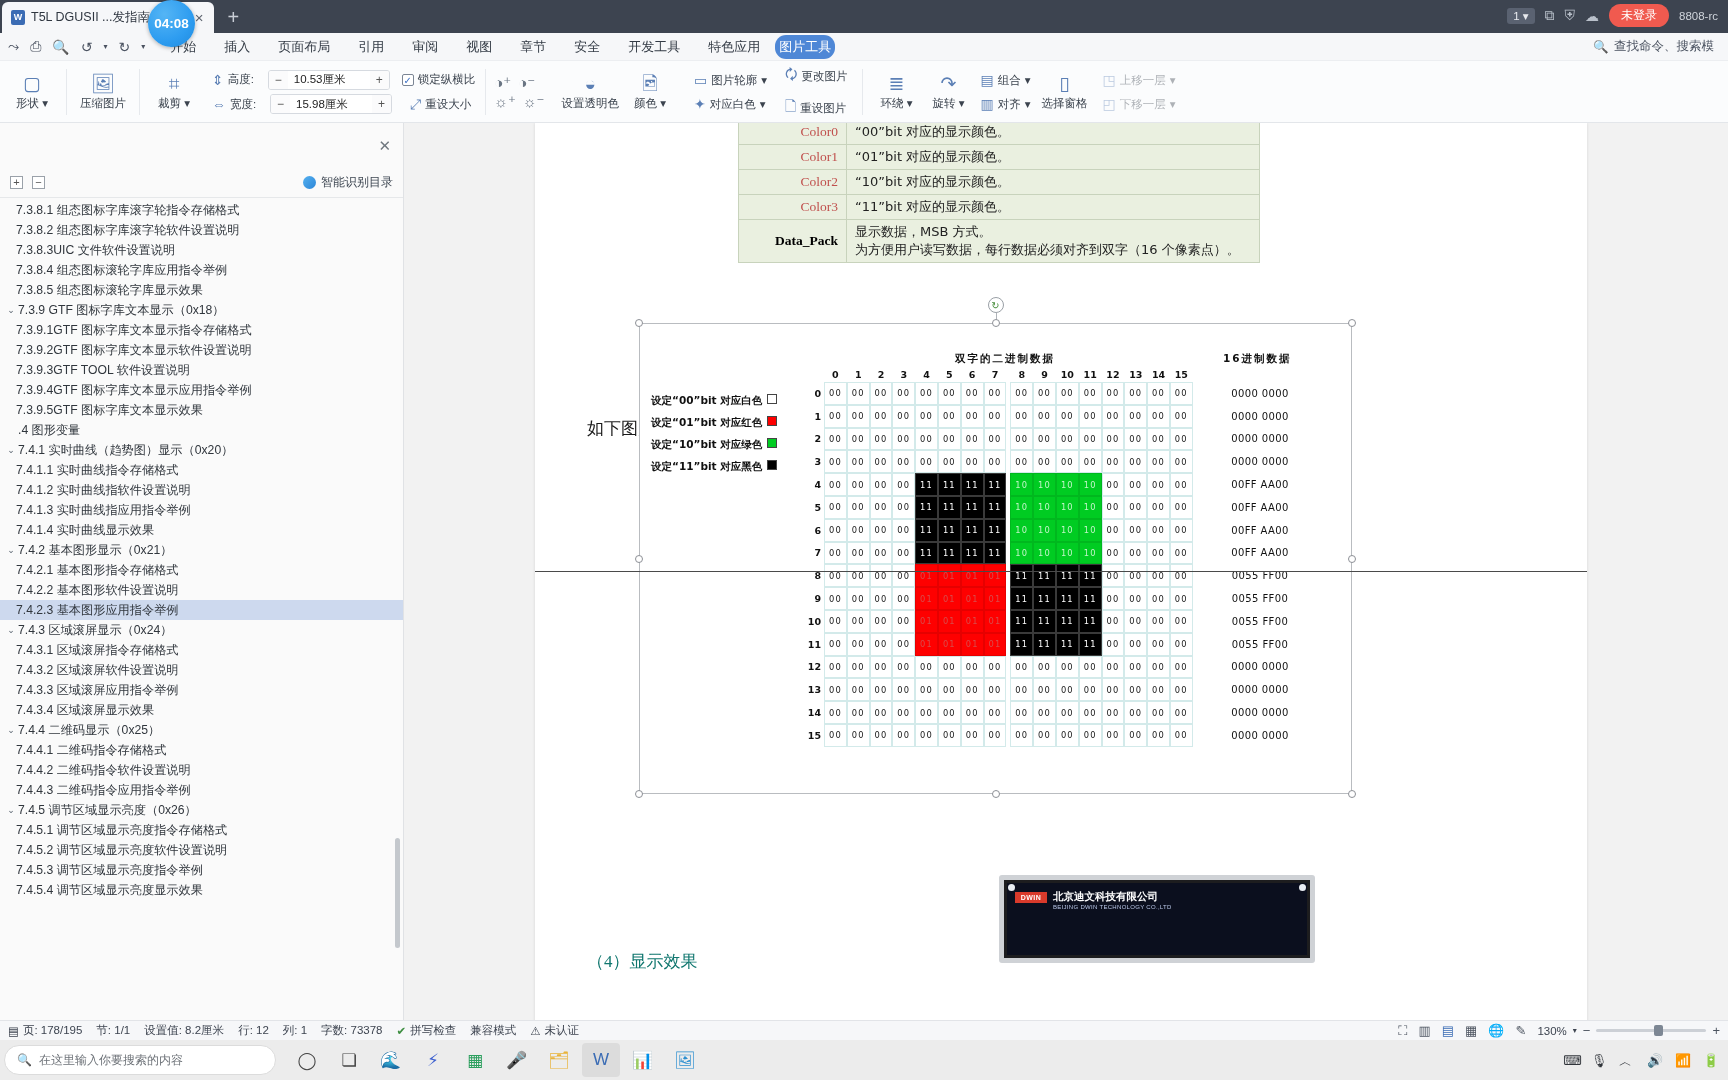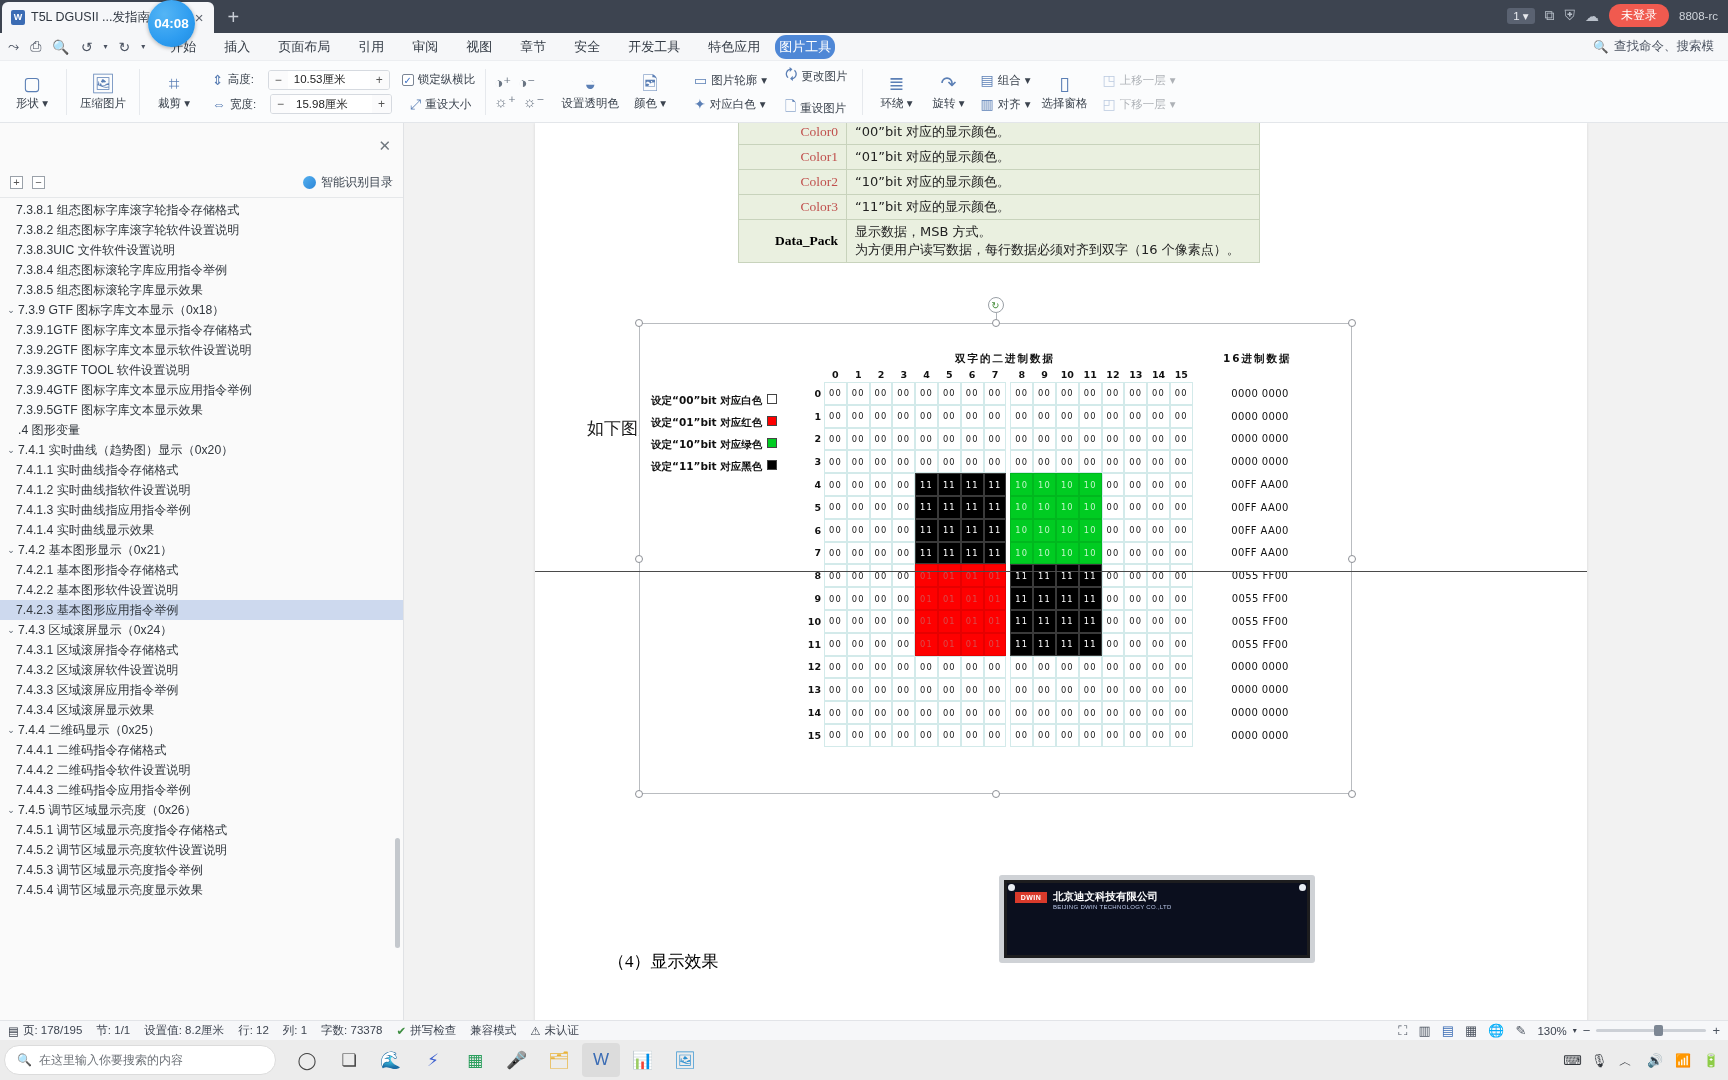--- a/index.html
+++ b/index.html
@@ -201,21 +201,21 @@
   }
   .doctable td.c1.blk { color: #000; font-weight: bold; }
   .doctable td.c2 { font-family: "DejaVu Sans", sans-serif; font-size: 13px; }
 
   .capline {
     position: absolute; left: 52px; top: 294px;
     font-family: "Liberation Serif", serif; font-size: 17px; color: #1a1a1a;
   }
   .effline {
     position: absolute; left: 52px; top: 827px;
-    font-family: "Liberation Serif", serif; font-size: 17px; color: #000000; margin-left: 21px;
+    font-family: "Liberation Serif", serif; font-size: 17px; color: #0f766e;
   }
 
   
   .imgsel {
     position: absolute; left: 104px; top: 200px; width: 713px; height: 471px;
     border: 1px solid #b9bcc0;
   }
   .imgsel .inner { position: absolute; inset: 0; background: #fff; overflow: hidden; }
   .handle {
     position: absolute; width: 8px; height: 8px; border: 1px solid #8d9096;

